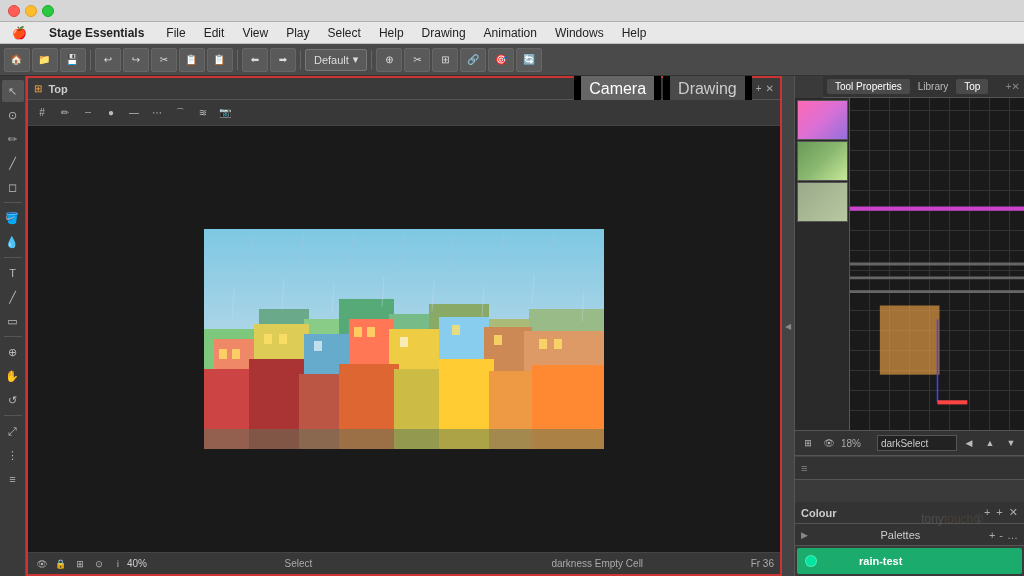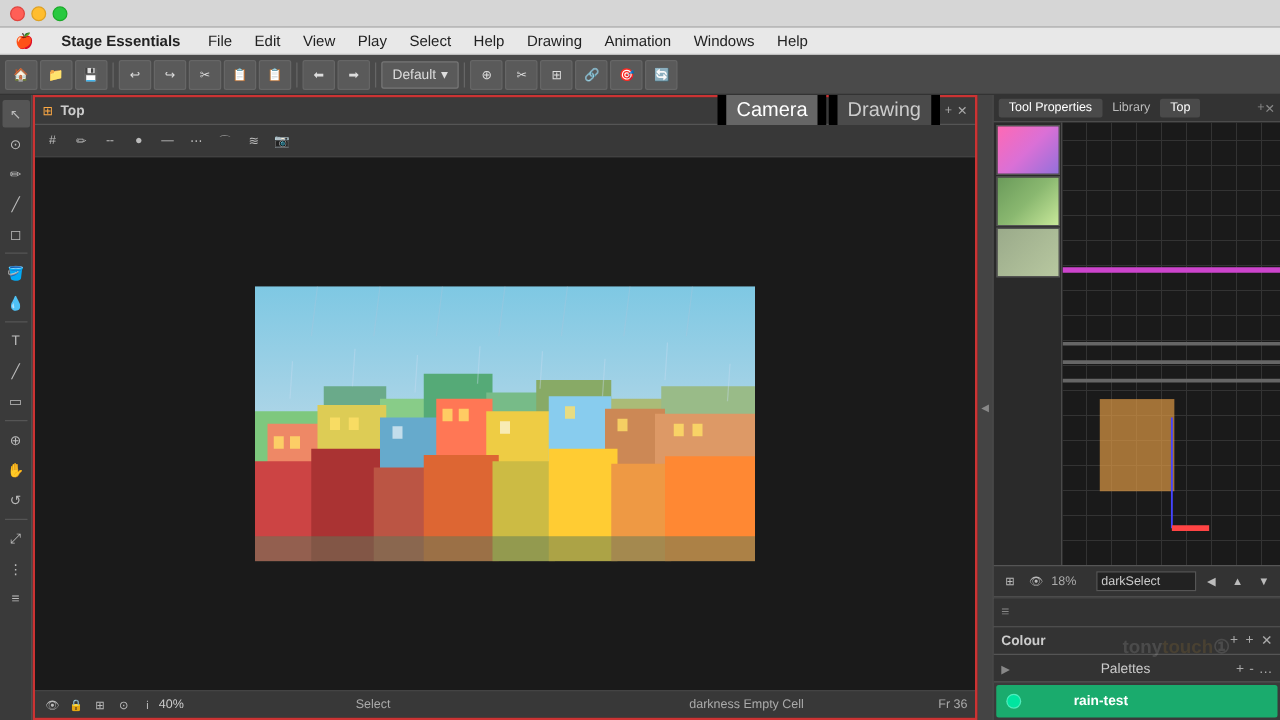--- a/index.html
+++ b/index.html
@@ -102,20 +102,21 @@
     .cs-icons { display: flex; gap: 3px; }
     .cs-icon { width: 16px; height: 16px; display: flex; align-items: center; justify-content: center; font-size: 9px; color: #bbb; }
 
     
     .right-panel {
       width: 230px; background: #3a3a3a; border-left: 1px solid #555; display: flex; flex-direction: column;
     }
     .rp-tabs {
       height: 22px; background: #333; display: flex; align-items: center; padding: 0 4px;
       border-bottom: 1px solid #555;
+      margin-left: 28px;
     }
     .rp-tab {
       padding: 2px 8px; font-size: 10px; color: #bbb; cursor: pointer;
     }
     .rp-tab.active { color: white; background: #4a4a4a; border-radius: 2px; }
 
     
     .thumbnail-area {
       width: 55px; background: #2a2a2a; border-right: 1px solid #555; display: flex; flex-direction: column; gap: 1px; padding: 2px;
     }
@@ -151,21 +152,21 @@
       width: 60px; height: 16px; background: #222; border: 1px solid #555; color: #ccc;
       font-size: 10px; padding: 0 3px;
     }
 
     
     .colour-section {
       background: #3a3a3a; border-top: 1px solid #555;
     }
     .colour-header {
       height: 22px; background: #333; display: flex; align-items: center; padding: 0 6px;
-      border-bottom: 1px solid #555; justify-content: space-between;
+      border-bottom: 1px solid #555; justify-content: space-between; margin-top: 22px;
     }
     .colour-title { font-size: 11px; color: #ccc; font-weight: bold; }
     .colour-btn { font-size: 11px; color: #aaa; cursor: pointer; }
 
     .palettes-section {
       background: #3a3a3a;
     }
     .palettes-header {
       height: 22px; background: #333; display: flex; align-items: center; padding: 0 6px;
       border-bottom: 1px solid #555; justify-content: space-between;
@@ -456,15 +457,15 @@
       <div class="palette-item">
         <div class="palette-dot"></div>
         <span class="palette-name">rain-test</span>
       </div>
     </div>
 
   </div>
 
 </div>
 
-<div style="position:fixed; bottom:50px; right:40px; font-size:15px; color:rgba(255,255,255,0.12); font-weight:bold; pointer-events:none; z-index:100;">
+<div style="position:fixed; bottom:50px; right:40px; font-size:12px; color:rgba(255,255,255,0.12); font-weight:normal; pointer-events:none; z-index:100;">
   tony<span style="color:rgba(200,150,50,0.15);">touch</span>①
 </div>
 
 </body></html>

